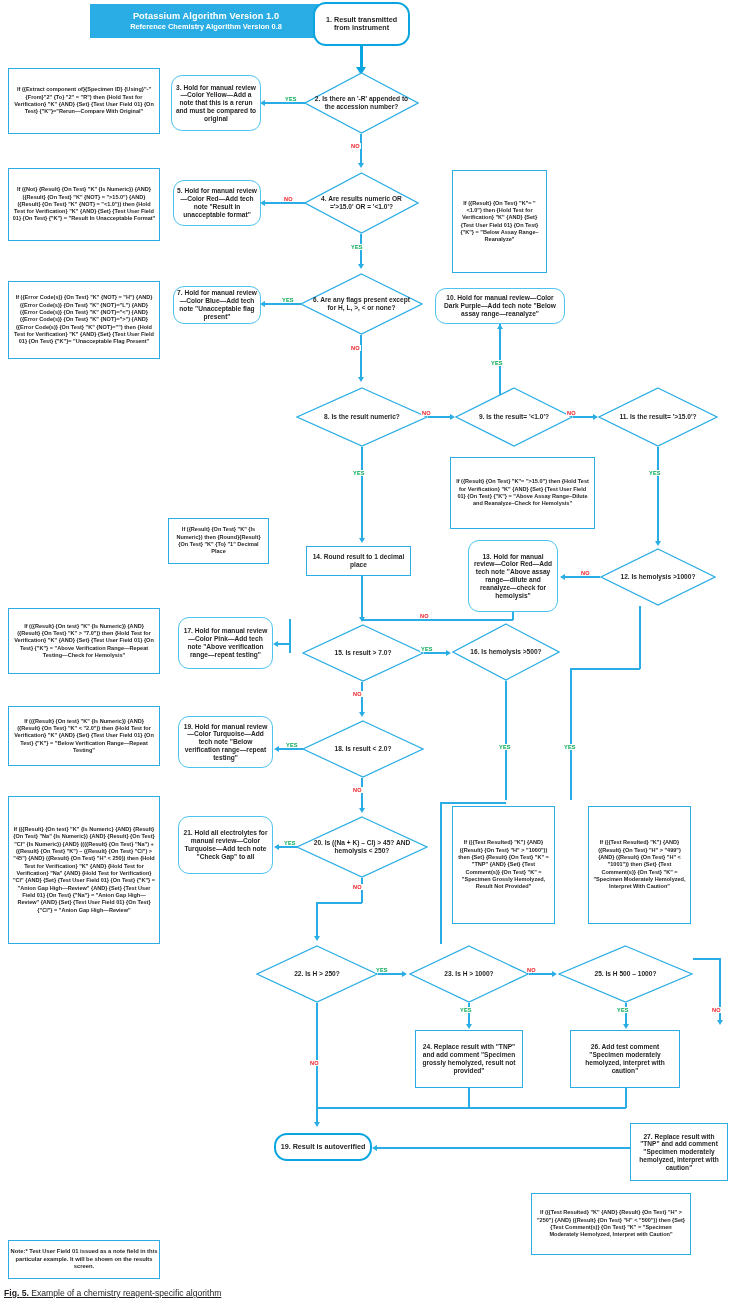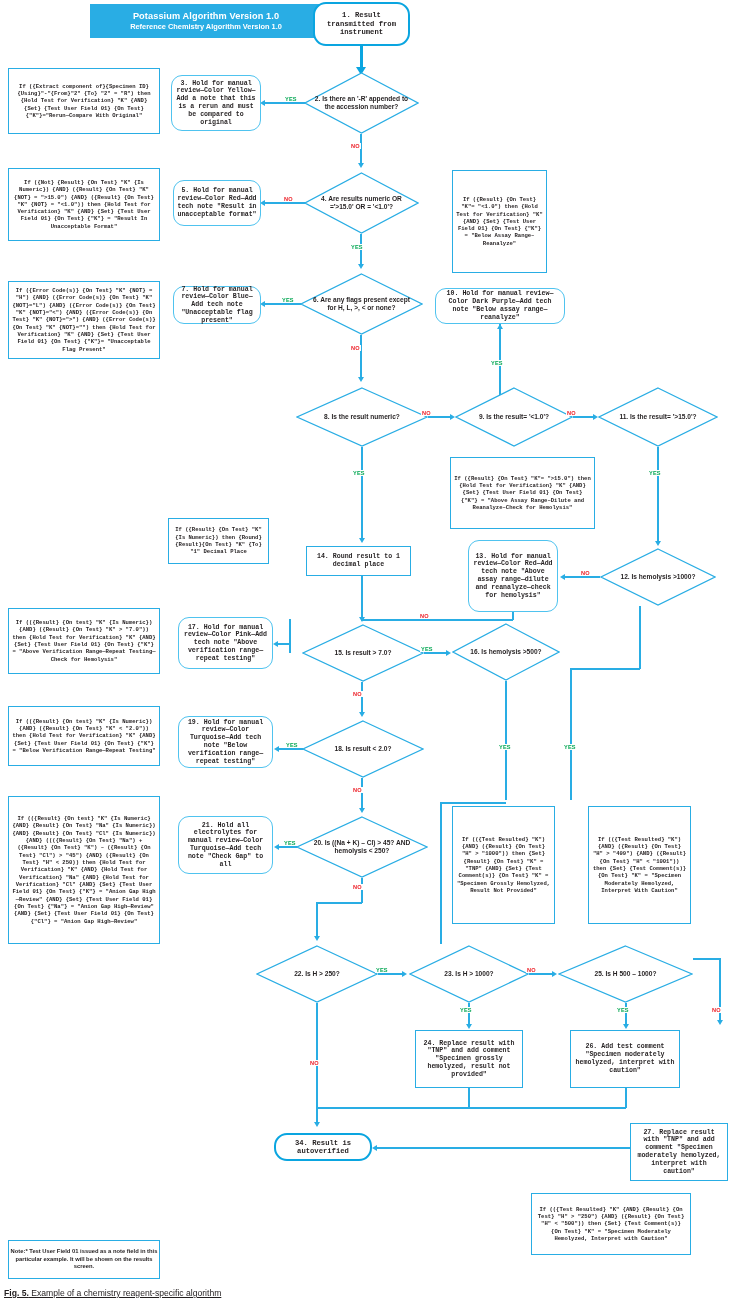--- a/index.html
+++ b/index.html
@@ -5,21 +5,21 @@
   * { box-sizing: border-box; }
   html, body { margin:0; padding:0; background:#ffffff; }
   body { width:731px; height:1310px; position:relative;
          font-family:"Liberation Sans", sans-serif;
          color:#231f20; -webkit-font-smoothing:antialiased; }
 
   #canvas { position:absolute; left:0; top:0; width:731px; height:1011px; }
 
   
   .node { position:absolute; display:flex; align-items:center; 
-          text-align:center; line-height:1.18; z-index:3; background:#fff;font-family:Liberation Mono, monospace; }
+          text-align:center; line-height:1.18; z-index:3; background:#fff; }
   .node span { display:block; width:100%; padding:0 3px; }
 
   
   .term { border:1.6px solid #4fc3ef; border-radius:11px; font-size:6.6px; font-weight:700; }
   .term-thick { border:2.6px solid #0aa5e0; border-radius:13px; font-size:7.2px; font-weight:700; }
 
   
   .proc { border:1.2px solid #29ade4; font-size:6.6px; font-weight:700; }
 
   
@@ -68,21 +68,21 @@
   #caption { position:absolute; left:4px; top:1288px; width:500px; font-size:8.6px;text-decoration:underline; }
   #caption b { font-weight:700; }
 </style>
 </head>
 <body>
 
 <div id="canvas">
 
   <div id="banner">
     <div class="t1">Potassium Algorithm Version 1.0</div>
-    <div class="t2">Reference Chemistry Algorithm Version 1.0</div>
+    <div class="t2">Reference Chemistry Algorithm Version 0.8</div>
   </div>
 
   <div class="node term-thick" style="left:313px;top:2px;width:97px;height:44px;">
     <span>1. Result transmitted from instrument</span>
   </div>
 
   <div class="ln lnv thick" style="left:360px;top:46px;height:23px;"></div>
   <div class="ar ar-d big" style="left:355.5px;top:67px;"></div>
 
   <div class="dia" style="left:304px;top:72px;width:115px;height:62px;">
@@ -393,21 +393,21 @@
   <div class="ln lnv" style="left:316.4px;top:1003px;height:105px;"></div>
   <div class="lab no" style="left:309px;top:1060px;">NO</div>
 
   <div class="ln lnv" style="left:468.4px;top:1088px;height:20px;"></div>
   <div class="ln lnv" style="left:625.4px;top:1088px;height:20px;"></div>
   <div class="ln lnh" style="left:316px;top:1107.4px;width:310px;"></div>
   <div class="ar ar-d" style="left:313.5px;top:1122px;"></div>
   <div class="ln lnv" style="left:316.4px;top:1107px;height:17px;"></div>
 
   <div class="node term-thick" style="left:274px;top:1133px;width:98px;height:28px;">
-    <span>34. Result is autoverified</span>
+    <span>19. Result is autoverified</span>
   </div>
 
   <div class="ln lnh" style="left:377px;top:1147.4px;width:253px;"></div>
   <div class="ar ar-l" style="left:372px;top:1144.5px;"></div>
 
   <div class="node code thick" style="left:531px;top:1193px;width:160px;height:62px;">
     <span>If (({Test Resulted} "K" {AND} {Result} {On Test} "H" &gt; "250") {AND} ({Result} {On Test} "H" &lt; "500")) then {Set} {Test Comment(s)} {On Test} "K" = "Specimen Moderately Hemolyzed, Interpret with Caution"</span>
   </div>
 
   <div id="notebox">

